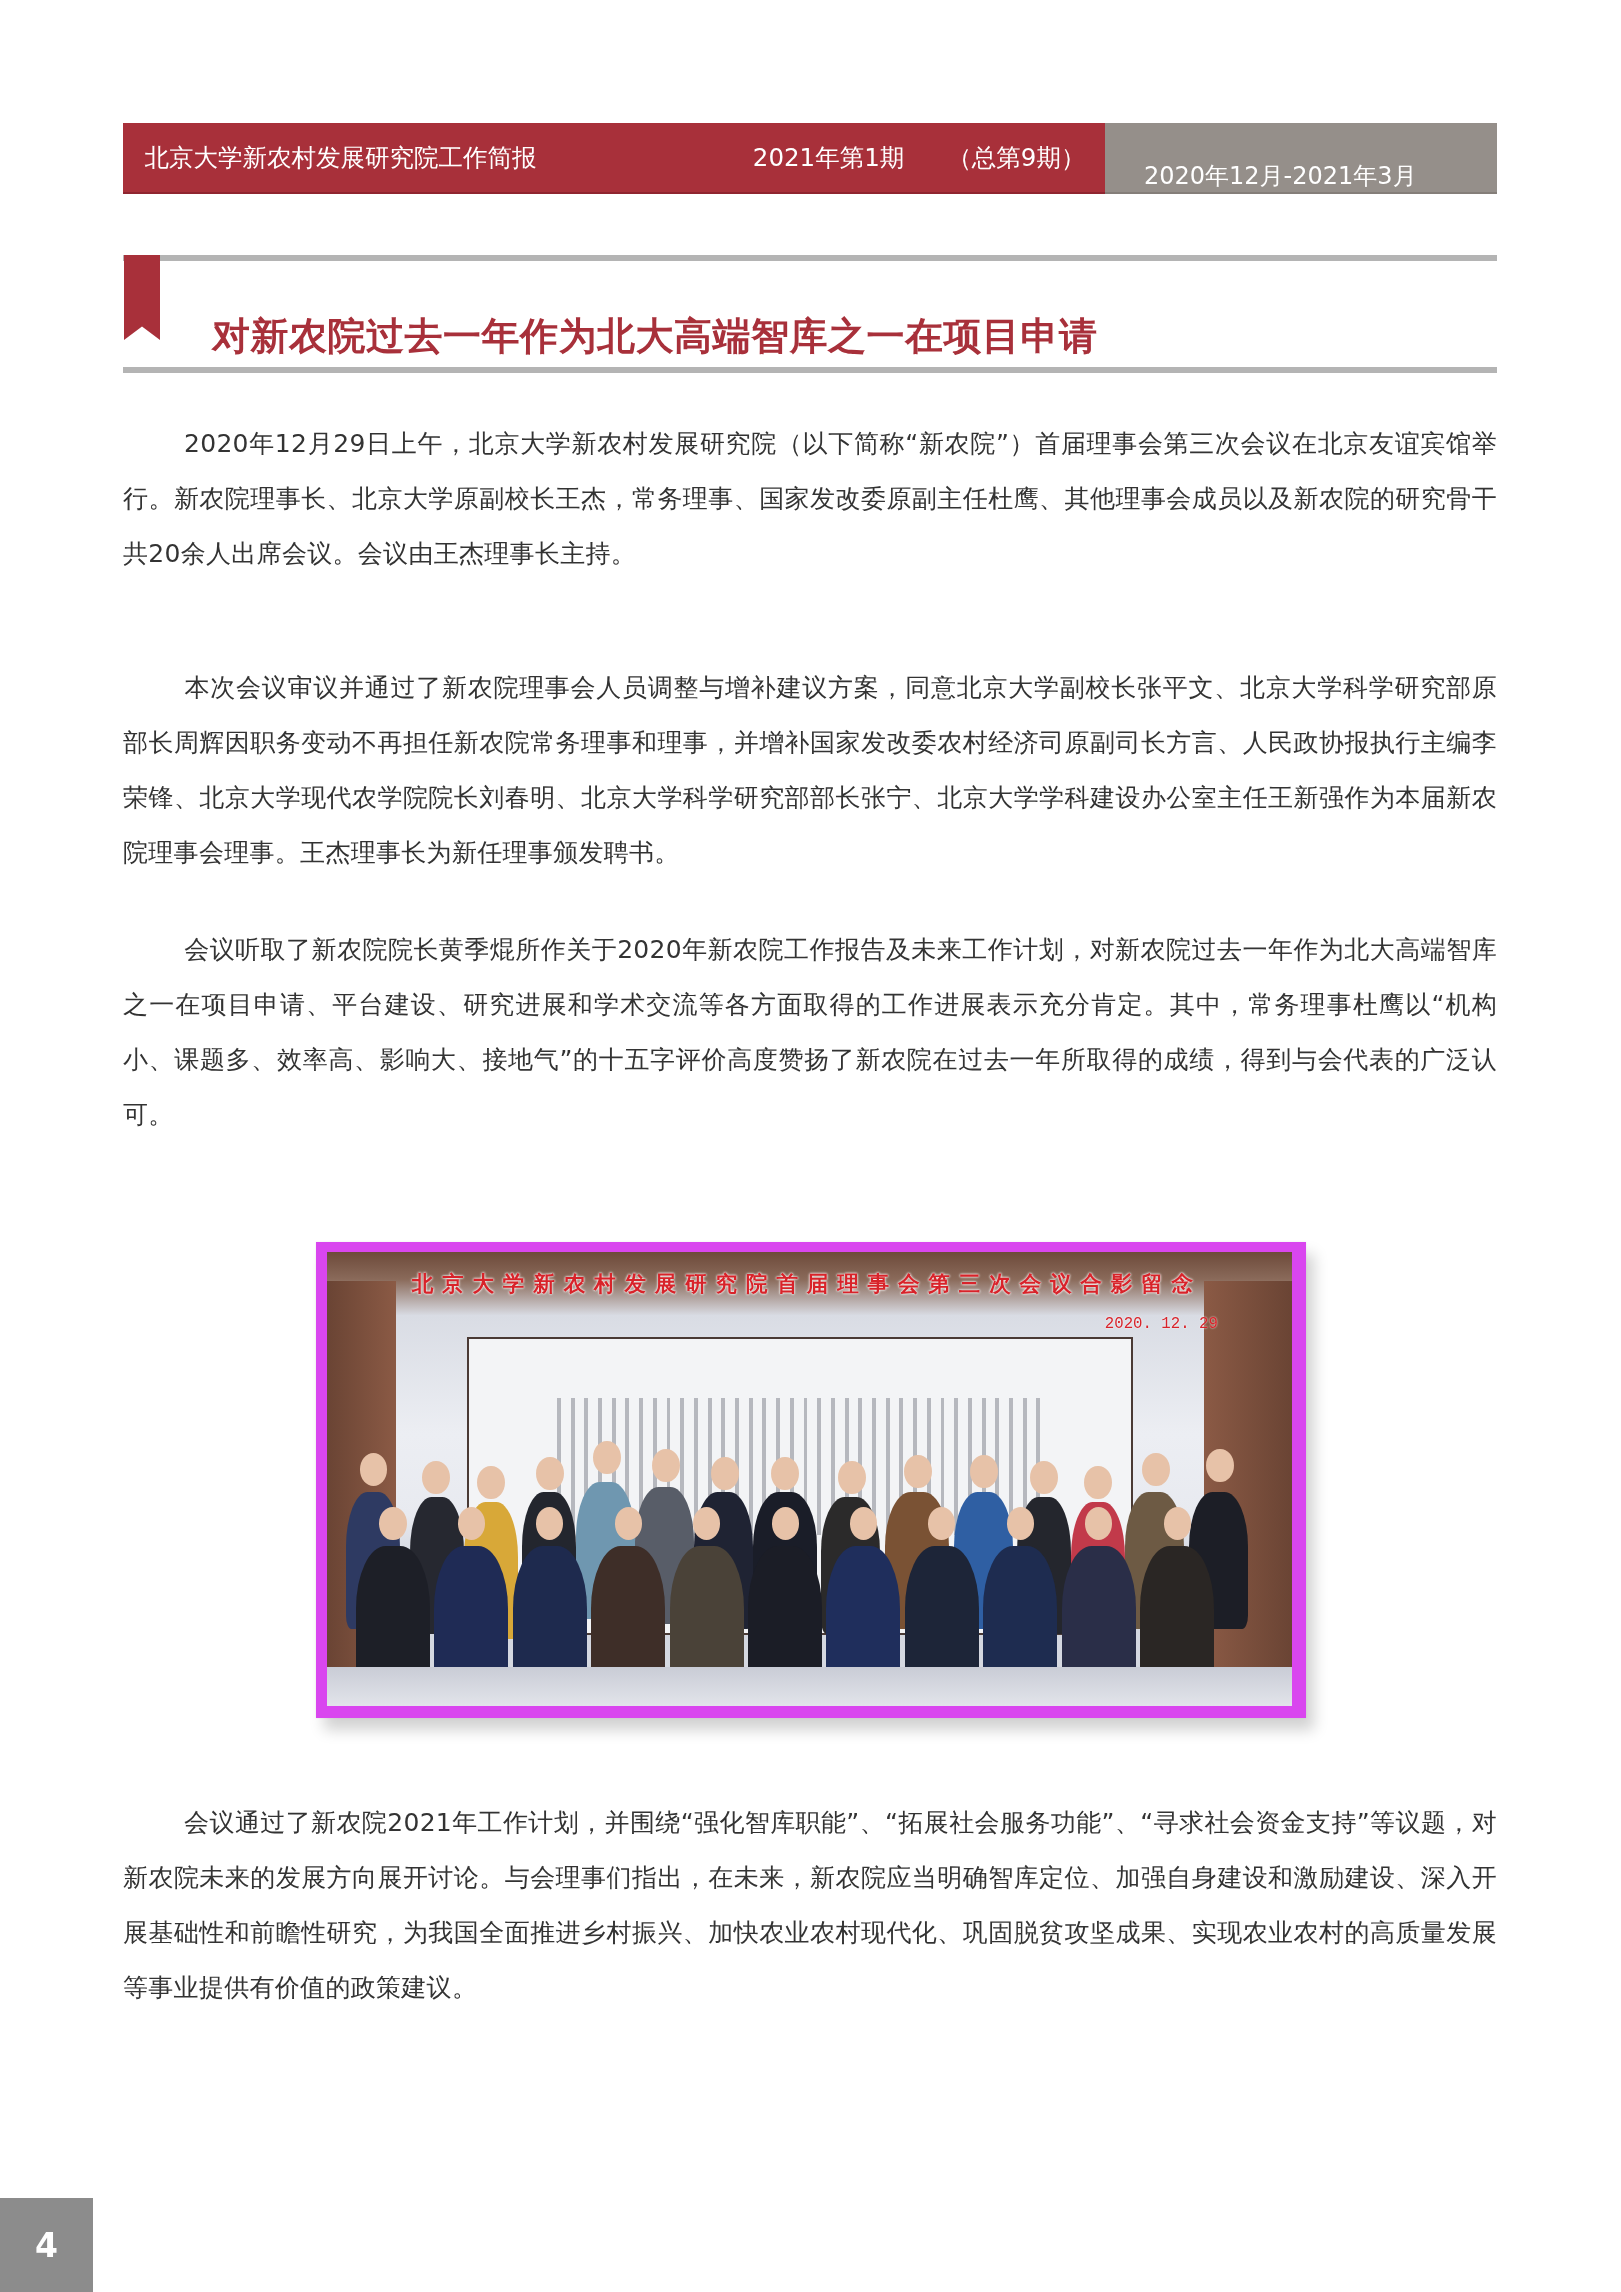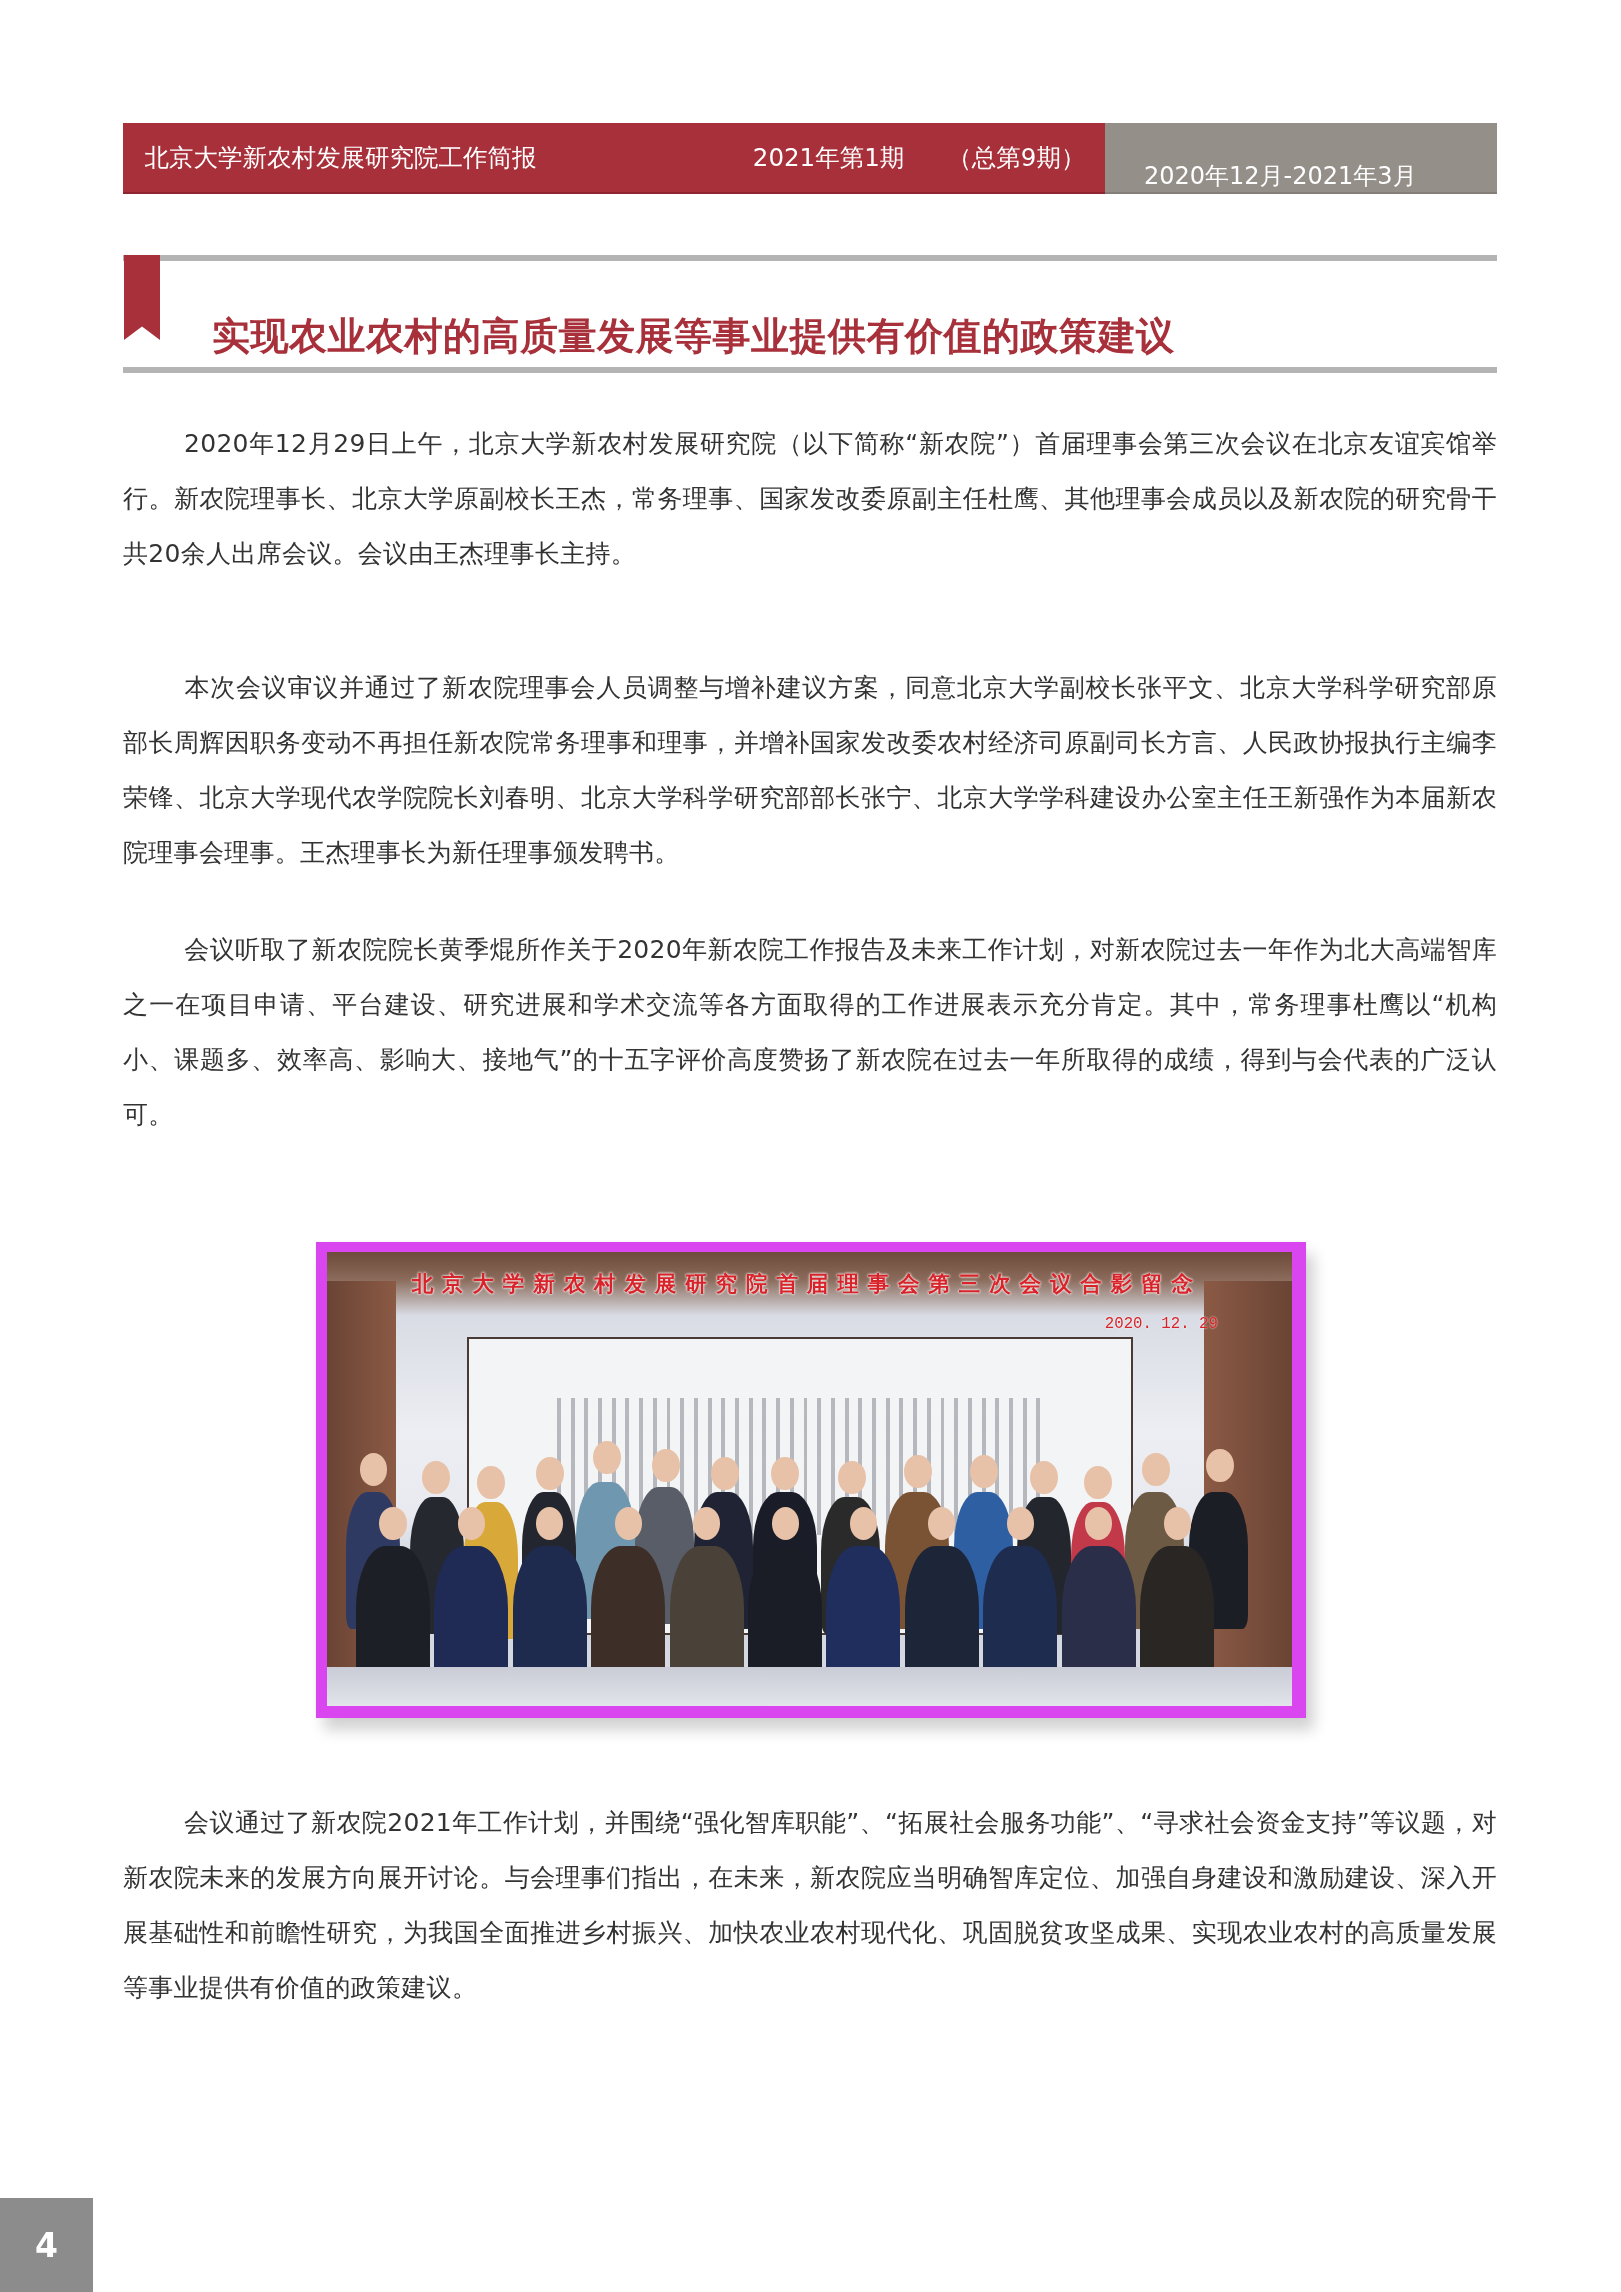--- a/index.html
+++ b/index.html
@@ -86,21 +86,21 @@
       <span>（总第9期）</span>
     </span>
   </div>
   <div class="header-gray">
     <span>2020年12月-2021年3月</span>
   </div>
 </div>
 
 <div class="title-line top"></div>
 <div class="ribbon"></div>
-<h1 class="title">实现农业农村的高质量发展等事业提供有价值的政策建议</h1>
+<h1 class="title">对新农院过去一年作为北大高端智库之一在项目申请</h1>
 <div class="title-line bottom"></div>
 
 <p class="para" id="p1"><span class="indent"></span><span>2020年12月29日上午，北京大学新农村发展研究院（以下简称“新农院”）首届理事会第三次会议在北京友谊宾馆举行。新农院理事长、北京大学原副校长王杰，常务理事、国家发改委原副主任杜鹰、其他理事会成员以及新农院的研究骨干共20余人出席会议。会议由王杰理事长主持。</span></p>
 <p class="para" id="p2"><span class="indent"></span><span>本次会议审议并通过了新农院理事会人员调整与增补建议方案，同意北京大学副校长张平文、北京大学科学研究部原部长周辉因职务变动不再担任新农院常务理事和理事，并增补国家发改委农村经济司原副司长方言、人民政协报执行主编李荣锋、北京大学现代农学院院长刘春明、北京大学科学研究部部长张宁、北京大学学科建设办公室主任王新强作为本届新农院理事会理事。王杰理事长为新任理事颁发聘书。</span></p>
 <p class="para" id="p3"><span class="indent"></span><span>会议听取了新农院院长黄季焜所作关于2020年新农院工作报告及未来工作计划，对新农院过去一年作为北大高端智库之一在项目申请、平台建设、研究进展和学术交流等各方面取得的工作进展表示充分肯定。其中，常务理事杜鹰以“机构小、课题多、效率高、影响大、接地气”的十五字评价高度赞扬了新农院在过去一年所取得的成绩，得到与会代表的广泛认可。</span></p>
 
 <div class="photo-frame">
   <div class="photo">
     <div class="wall-left"></div>
     <div class="wall-right"></div>

